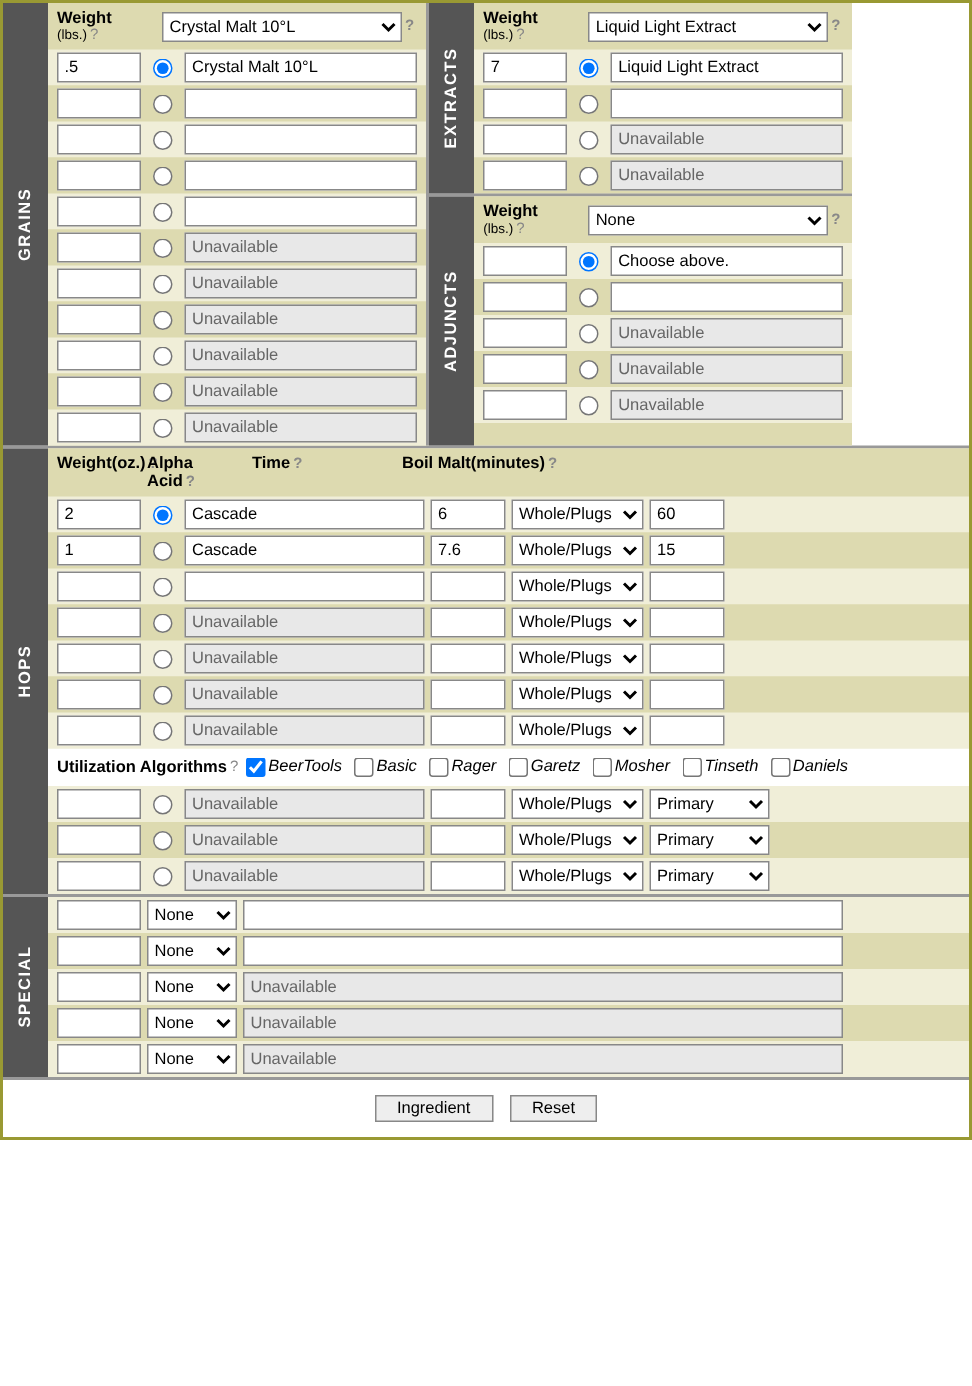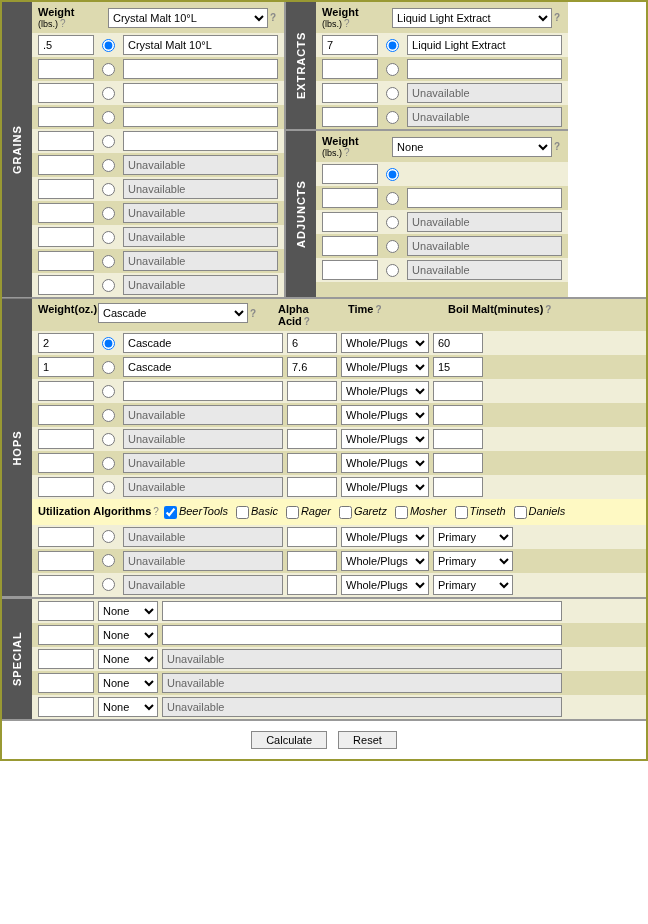--- a/index.html
+++ b/index.html
@@ -24,21 +24,21 @@
 .w-wt{width:56px}
 .w-nm{flex:1;min-width:0}
 .w-sel{width:160px}
 .w-aa{width:50px}
 .w-bt{width:50px}
 .w-frm{width:88px}
 .w-un{width:60px}
 .qm{color:#888;font-size:10px;margin:0 2px}
 .hops-hdr{display:flex;align-items:flex-start;padding:4px 6px;background:#dddab0;font-weight:bold}
 .hops-hdr>div{padding-right:8px}
-.util-row{padding:6px;background:#fef9c3;font-size:11px}
+.util-row{padding:6px;background:#ffffff;font-size:11px}
 .util-row label{margin-right:8px;font-weight:normal}
 .util-row input[type=checkbox]{margin-right:2px;vertical-align:middle}
 .util-row b{font-weight:bold}
 .dry-hdr{display:flex;padding:6px;background:#dddab0;font-weight:bold;justify-content:space-between}
 .sp-hdr{display:flex;padding:6px;background:#dddab0;font-weight:bold;gap:20px}
 .btns{text-align:center;padding:10px;background:#fff}
 .btns button{padding:2px 14px;margin:0 4px;font-size:11px;border:1px solid #888;background:#eee}
 .hdiv{height:2px;background:#999}
 </style>
 </head>
@@ -148,20 +148,21 @@
       <div class="vlabel">ADJUNCTS</div>
       <div class="content">
               <div class="hdr">
     <div class="lbl"><span>Weight</span><span class="sub">(lbs.)<span class="qm">?</span></span></div>
                 <select class="w-sel"><option>None</option></select>
                 <span class="qm">?</span>
               </div>
               <div class="row alt">
       <input type="text" class="w-wt" value="" style="">
       <input type="radio" checked="" style="">
+      <input type="text" class="w-nm " value="Choose above." style="">
     </div>
               <div class="row norm">
       <input type="text" class="w-wt" value="" style="">
       <input type="radio" style="">
       <input type="text" class="w-nm " value="" style="">
     </div>
               <div class="row alt">
       <input type="text" class="w-wt" value="" style="">
       <input type="radio" style="">
       <input type="text" class="w-nm dis" value="Unavailable" style="">
@@ -179,21 +180,20 @@
             </div>
     </div>
   </div>
 </div>
     </div>
     <div class="section">
       <div class="vlabel">HOPS</div>
       <div class="content">
         <div class="hops-hdr">
   <div style="width:60px"><span>Weight</span><span class="sub">(oz.)<span class="qm">?</span></span></div>
-  <div style="width:180px"><select style="width:150px"><option>Cascade</option></select><span class="qm">?</span></div>
   <div style="width:70px"><span>Alpha Acid</span><span class="qm">?</span></div>
   <div style="width:100px"><span>Time</span><span class="qm">?</span></div>
   <div><span>Boil Malt</span><span class="sub">(minutes)<span class="qm">?</span></span></div>
 </div>
         <div class="row alt">
     <input type="text" class="w-wt" value="2" style="">
     <input type="radio" checked="" style="">
     <input type="text" style="width: 160px;" class="" value="Cascade">
     <input type="text" class="w-aa" value="6" style="">
     <select class="w-frm"><option>Whole/Plugs</option></select>
@@ -298,16 +298,16 @@
     <input type="text" style="width: 400px;" class="dis" value="Unavailable">
   </div>
         <div class="row alt">
     <input type="text" class="w-wt" value="" style="">
     <select class="w-un"><option>None</option></select>
     <input type="text" style="width: 400px;" class="dis" value="Unavailable">
   </div>
       </div>
     </div>
     <div class="btns">
-  <button>Calculate</button>
+  <button>Ingredient</button>
   <button>Reset</button>
 </div>
   </div>
 
 </body></html>

